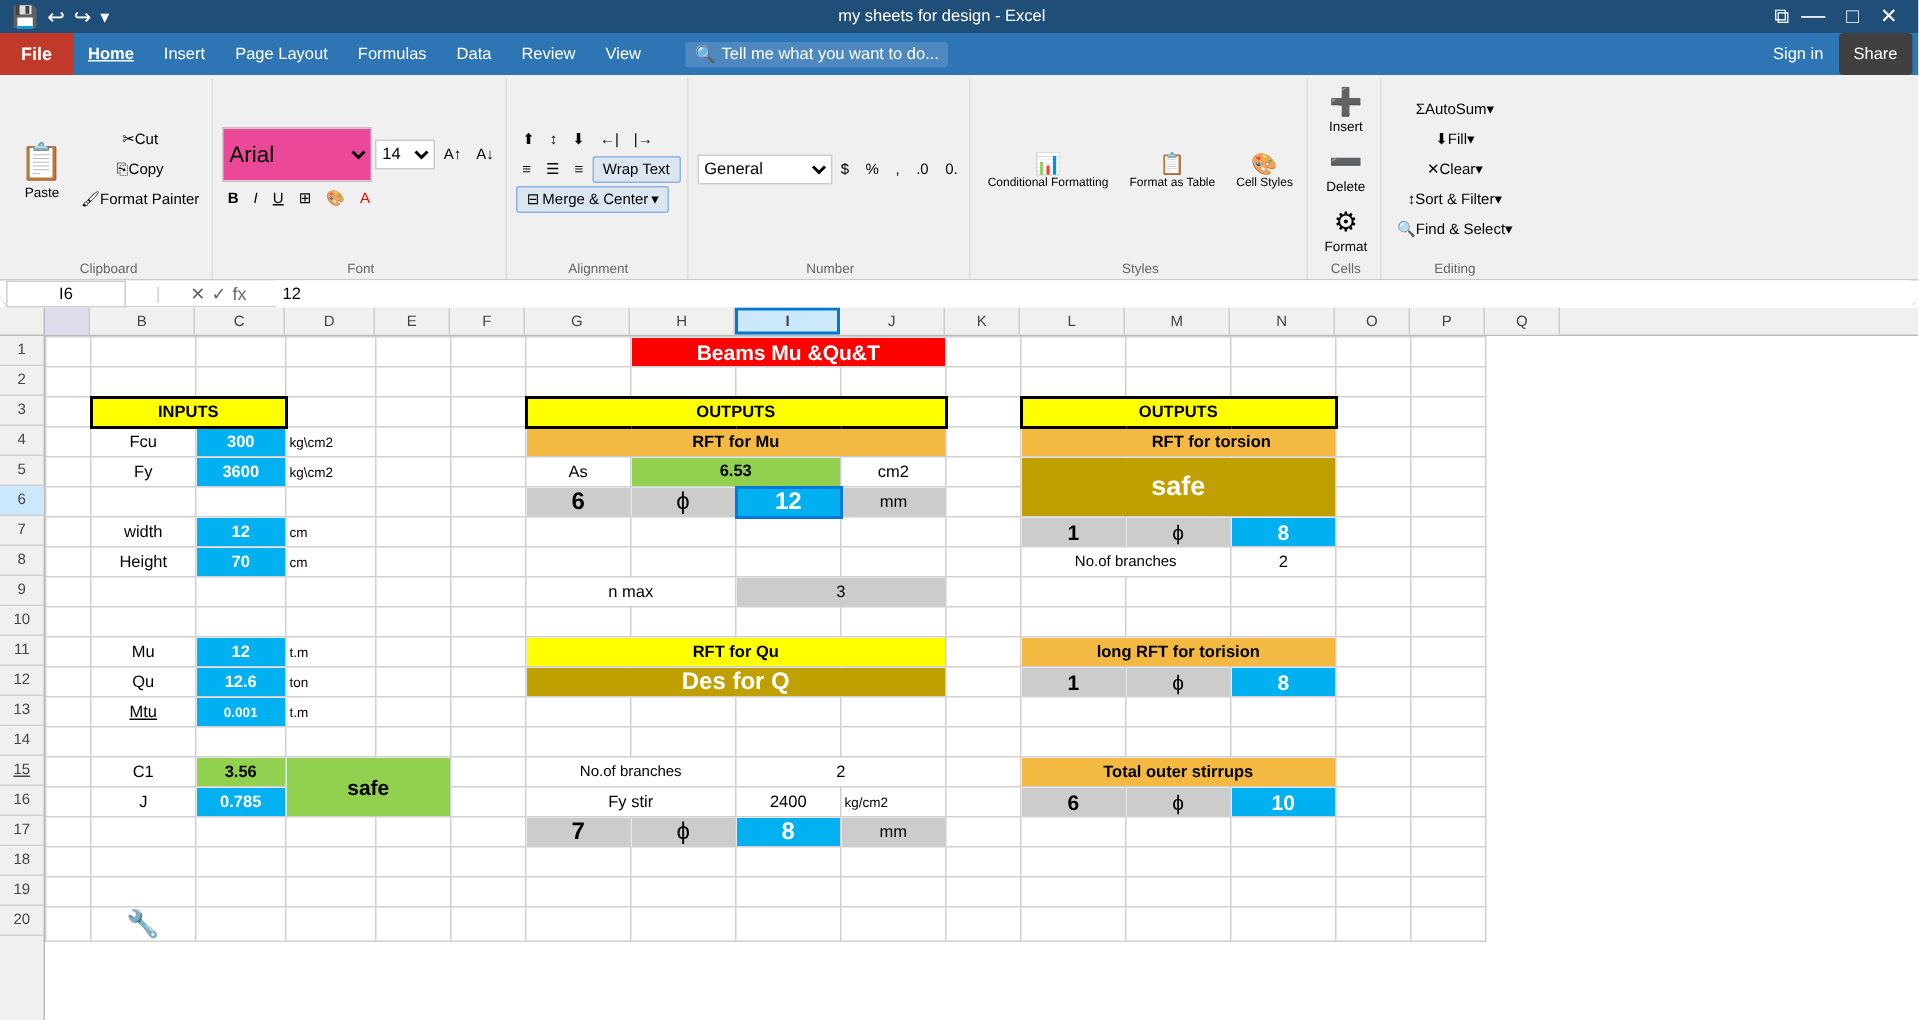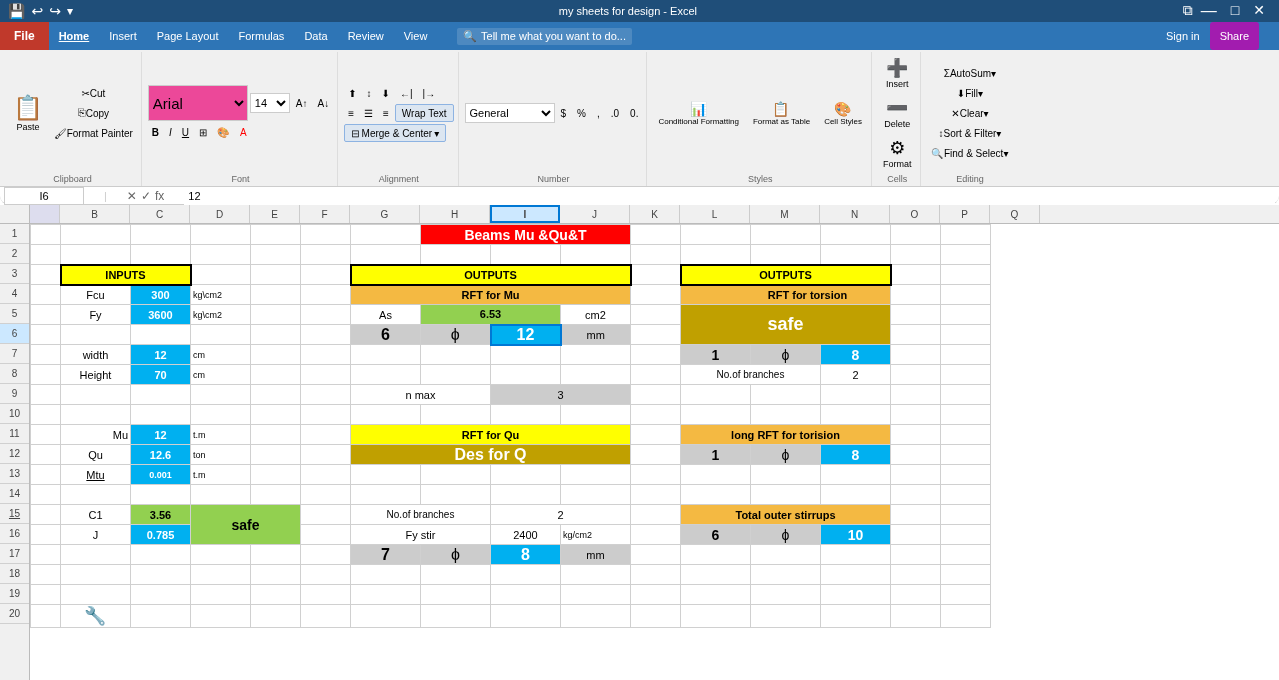--- a/index.html
+++ b/index.html
@@ -279,21 +279,21 @@
   <div class="menu-item">Formulas</div>
   <div class="menu-item">Data</div>
   <div class="menu-item">Review</div>
   <div class="menu-item">View</div>
   <div class="menu-search">
     <span>🔍</span>
     <span>Tell me what you want to do...</span>
   </div>
   <div style="flex:1;"></div>
   <div class="menu-item">Sign in</div>
-  <div class="menu-item" style="background:#a21caf;border-radius:3px;margin-right:20px;">Share</div>
+  <div class="menu-item" style="background:#404040;border-radius:3px;margin-right:4px;">Share</div>
 </div>
 
 <div class="ribbon">
   <div class="ribbon-row1">
 
     <div class="ribbon-group">
       <div class="ribbon-group-content">
         <div style="display:flex;flex-direction:column;align-items:center;">
           <button class="ribbon-btn" style="font-size:24px;min-width:40px;">
             <span>📋</span>
@@ -706,21 +706,21 @@
           <td></td>
           <td></td>
           <td></td>
           <td></td>
           <td></td>
           <td></td>
         </tr>
 
         <tr>
           <td></td>
-          <td style="text-align:right;">Mu</td>
+          <td style="text-align:center;">Mu</td>
           <td style="background:#00b0f0;color:white;text-align:center;font-weight:bold;">12</td>
           <td style="font-size:9px;">t.m</td>
           <td></td>
           <td></td>
 
           <td colspan="4" style="background:#ffff00;text-align:center;font-weight:bold;border:1px solid #ccc;">RFT for Qu</td>
           <td></td>
 
           <td colspan="3" style="background:#f4b942;text-align:center;font-weight:bold;">long RFT for torision</td>
           <td></td>

